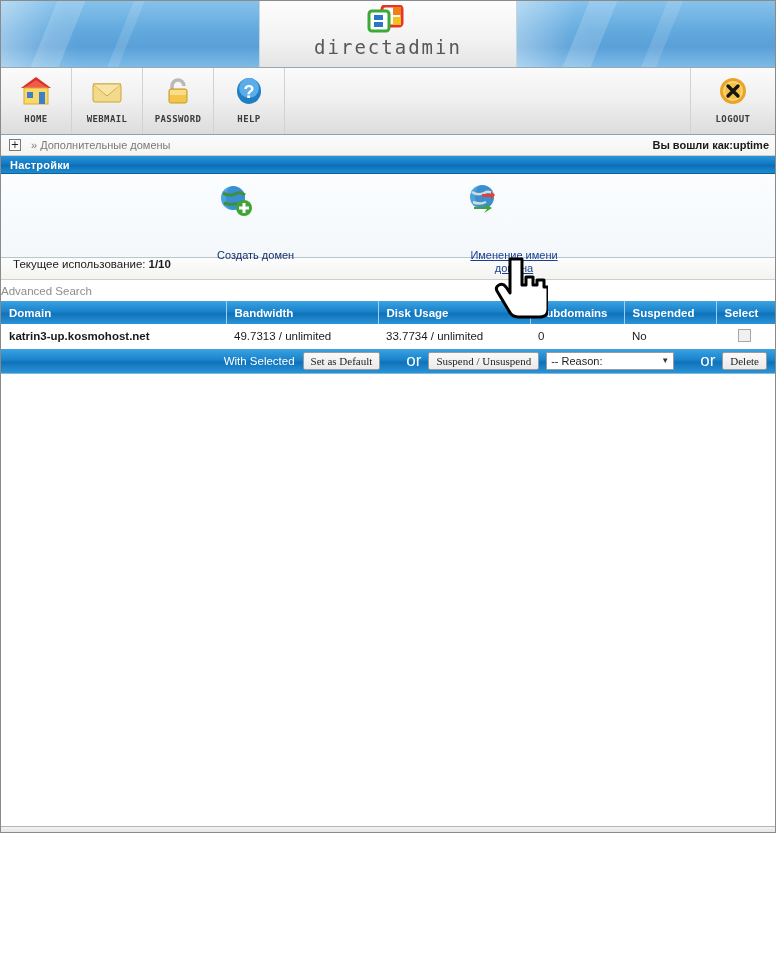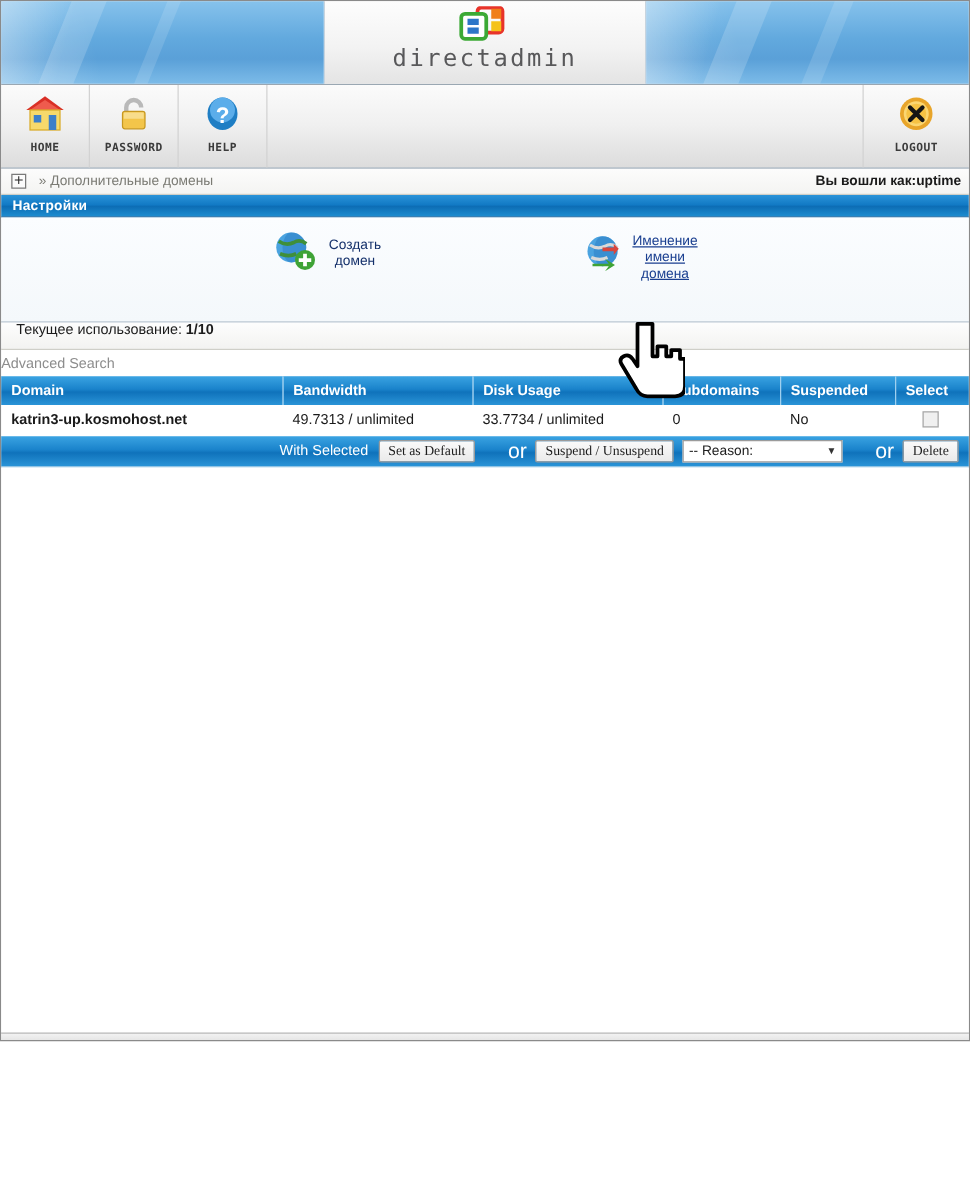--- a/index.html
+++ b/index.html
@@ -121,22 +121,23 @@
   .iconpanel {
     flex: 0 0 auto; height: 84px;
     background: linear-gradient(180deg, #fbfdff 0%, #f4f8fb 100%);
     border-bottom: 1px solid #b9c6d2;
     display: flex; align-items: flex-start;
     padding-top: 9px;
     position: relative;
   }
   .iconcell {
     width: 98px; text-align: center;
-    display: flex; flex-direction: row; align-items: center;
+    display: flex; flex-direction: column; align-items: flex-start;
     cursor: pointer;
+    gap: 26px;
   }
   .iconcell .gico { height: 36px; display: flex; align-items: flex-start; justify-content: center; }
   .iconcell .clabel {
     font-size: 11px; color: #15316b; margin-top: 4px; line-height: 13px;
   }
   .iconcell.link .clabel { color: #1a3f90; text-decoration: underline; }
 
   
   .usagerow {
     flex: 0 0 auto; height: 22px;
@@ -245,20 +246,30 @@
           <polygon points="17,2 2,13 32,13" fill="#d92f26"></polygon>
           <polygon points="17,5 5,13 29,13" fill="#ef5b4d"></polygon>
           <rect x="5" y="13" width="24" height="16" fill="#f7d96b" stroke="#d9ab28"></rect>
           <rect x="8" y="17" width="6" height="6" fill="#3d7fc9"></rect>
           <rect x="20" y="17" width="6" height="12" fill="#3d7fc9"></rect>
         </svg>
       </span>
       <span class="lbl">HOME</span>
     </div>
 
+    <div class="tool">
+      <span class="ico">
+        <svg width="34" height="32" viewBox="0 0 34 32">
+          <rect x="3" y="9" width="28" height="18" rx="2" fill="#f3d98a" stroke="#caa53c"></rect>
+          <polygon points="3,9 17,21 31,9" fill="#fcefc0" stroke="#caa53c"></polygon>
+          <polygon points="4,10 17,20 30,10" fill="#f8e4a6"></polygon>
+        </svg>
+      </span>
+      <span class="lbl">WEBMAIL</span>
+    </div>
 
     <div class="tool">
       <span class="ico">
         <svg width="34" height="32" viewBox="0 0 34 32">
           <path d="M11 15 v-4 a6 6 0 0 1 12 0" fill="none" stroke="#b9b9b9" stroke-width="3.5"></path>
           <rect x="8" y="14" width="18" height="14" rx="2" fill="#f3c54a" stroke="#c79820"></rect>
           <rect x="9" y="15" width="16" height="5" fill="#f8dd8c"></rect>
         </svg>
       </span>
       <span class="lbl">PASSWORD</span>

